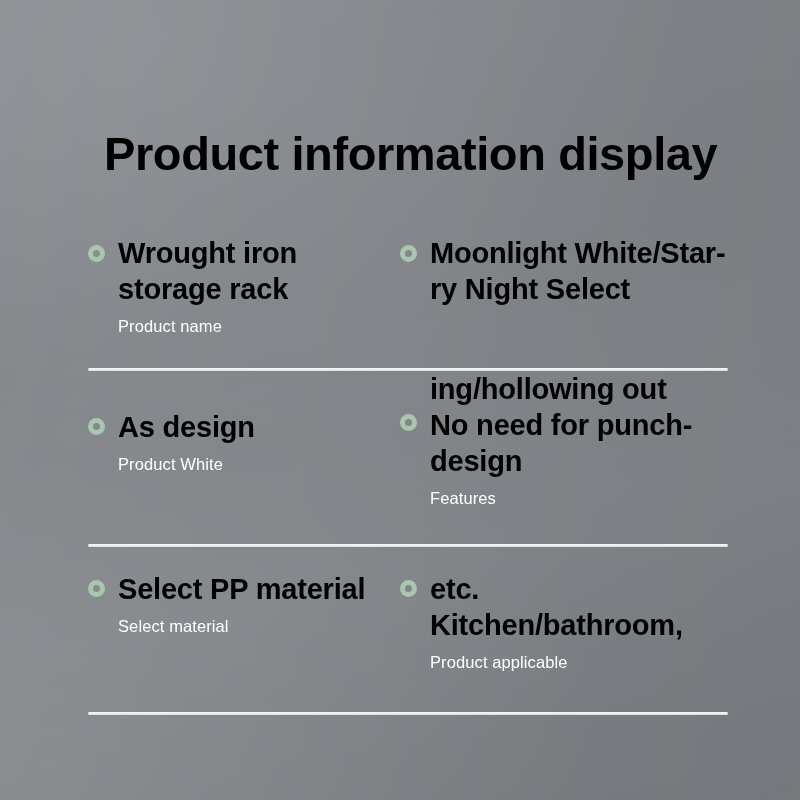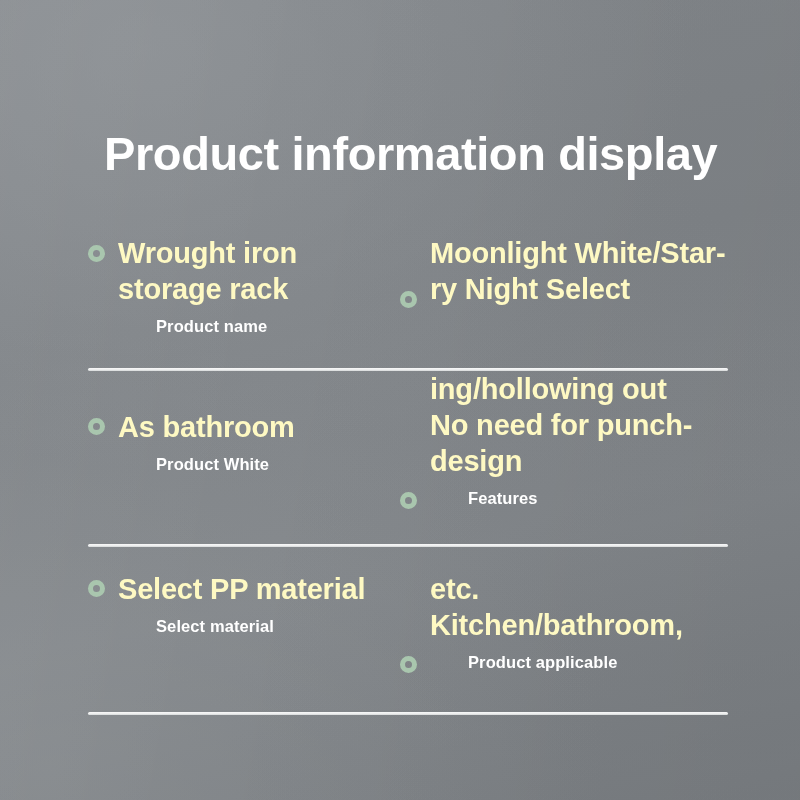--- a/index.html
+++ b/index.html
@@ -44,21 +44,21 @@
     z-index:1;
   }
 
   
   .page-title {
     position:absolute;
     left:104px;
     top:128px;
     font-size:47px;
     font-weight:700;
-    color:#ffffff;
+    color:#000000;
     letter-spacing:-0.4px;
     line-height:1.1;
     white-space:nowrap;
     text-align:center;
   }
 
   
   .spec-grid {
     position:absolute;
     left:88px;
@@ -75,55 +75,54 @@
   .spec-row.r2 { height:170px; }
   .spec-row.r3 { height:168px; }
 
   .spec-cell {
     position:relative;
     display:flex;
     align-items:flex-start;
     padding-right:4px;
   }
   .spec-cell.left  { width:312px; }
-  .spec-cell.right { width:328px;align-items:flex-end; }
+  .spec-cell.right { width:328px; }
 
   
   .bullet {
     flex:0 0 auto;
     width:17px;
     height:17px;
     border-radius:50%;
     border:5px solid #a9c6ae;
     background:transparent;
     margin-right:13px;
   }
   .bullet.pad-1line { margin-top:8px; }
   .bullet.pad-2line { margin-top:42px; }
   .bullet.pad-top   { margin-top:9px; }
 
   .cell-text { flex:1 1 auto; min-width:0; }
 
   .spec-value {
     font-size:29px;
     font-weight:700;
-    color:#fef9c3;
+    color:#000000;
     line-height:1.24;
     letter-spacing:-0.2px;
   }
   .spec-value .ln { display:block; white-space:pre; }
 
   .spec-label {
     margin-top:9px;
     font-size:16.5px;
-    font-weight:700;
+    font-weight:400;
     color:#ffffff;
     letter-spacing:0.1px;
     line-height:1.2;
-    margin-left:38px;
   }
 
   
   .divider {
     position:absolute;
     left:88px;
     width:640px;
     height:3px;
     background:linear-gradient(180deg,#ffffff 0%, #f2f3f3 55%, #d9dcdc 100%);
     border-radius:2px;
@@ -169,21 +168,21 @@
       </div>
 
     </div>
 
     <div class="spec-row r2">
 
       <div class="spec-cell left">
         <span class="bullet pad-1line" style="margin-top:46px;"></span>
         <div class="cell-text" style="padding-top:38px;">
           <div class="spec-value">
-            <span class="ln">As bathroom</span>
+            <span class="ln">As design</span>
           </div>
           <div class="spec-label">Product White</div>
         </div>
       </div>
 
       <div class="spec-cell right">
         <span class="bullet pad-2line"></span>
         <div class="cell-text">
           <div class="spec-value">
             <span class="ln">ing/hollowing out</span>

